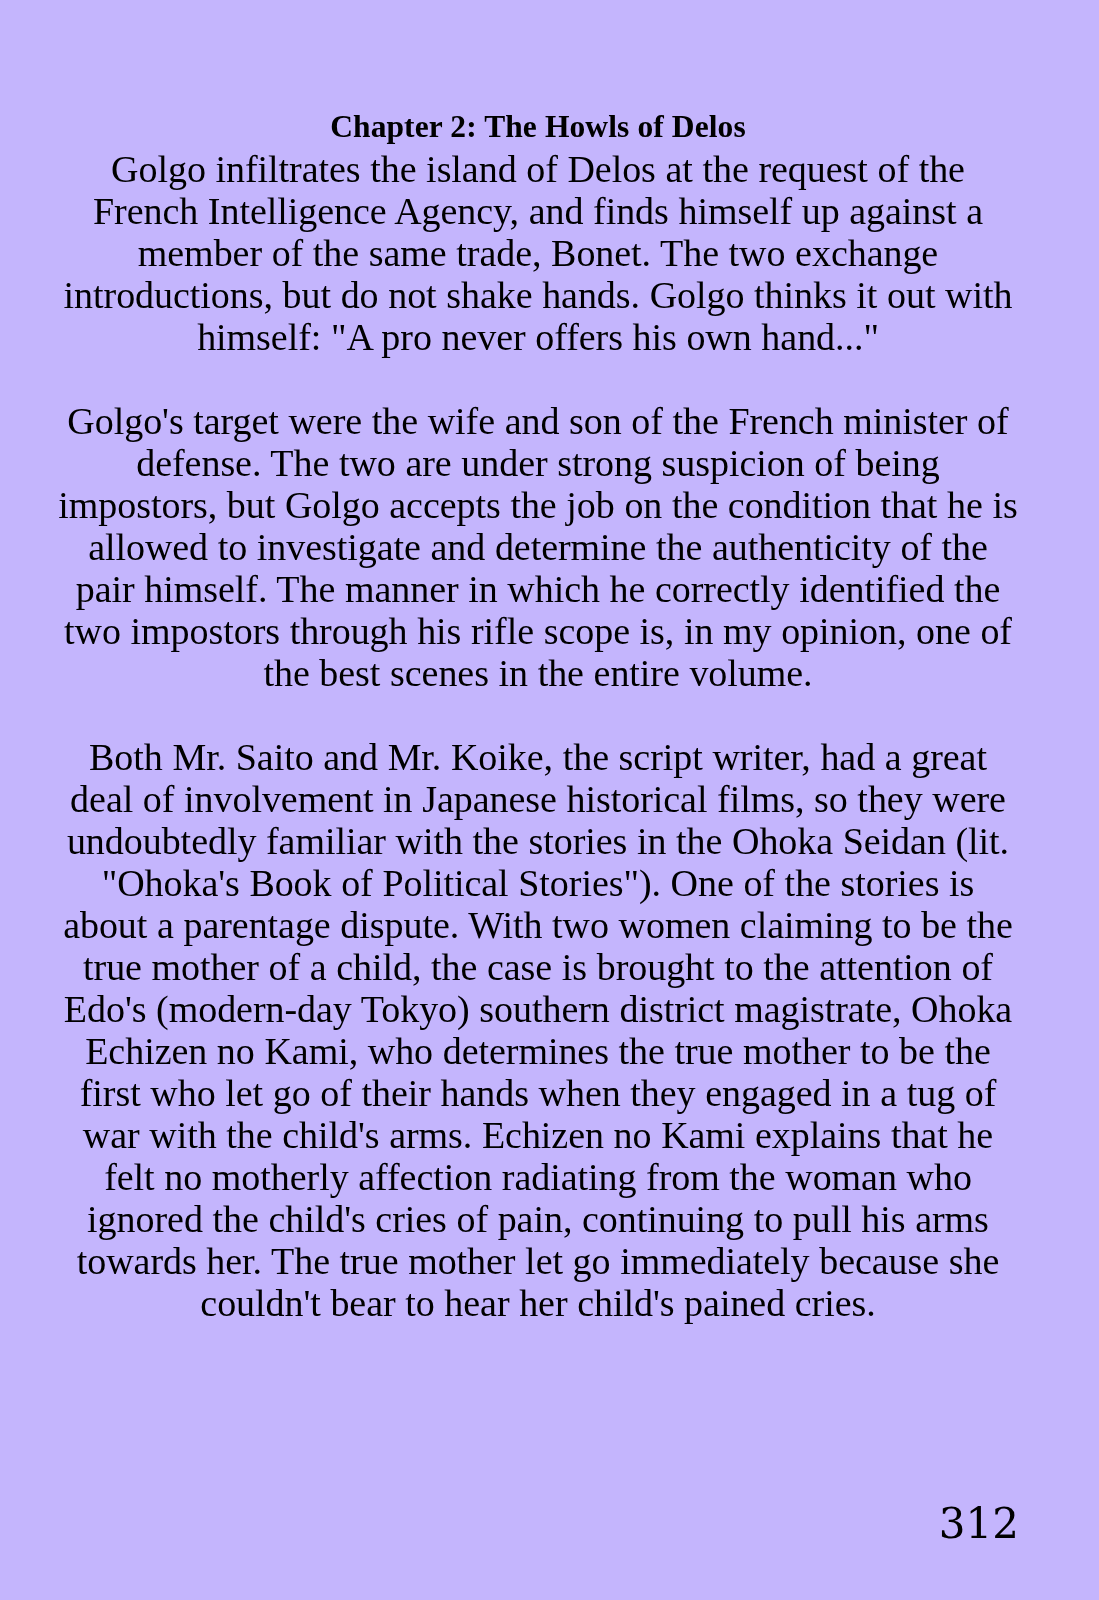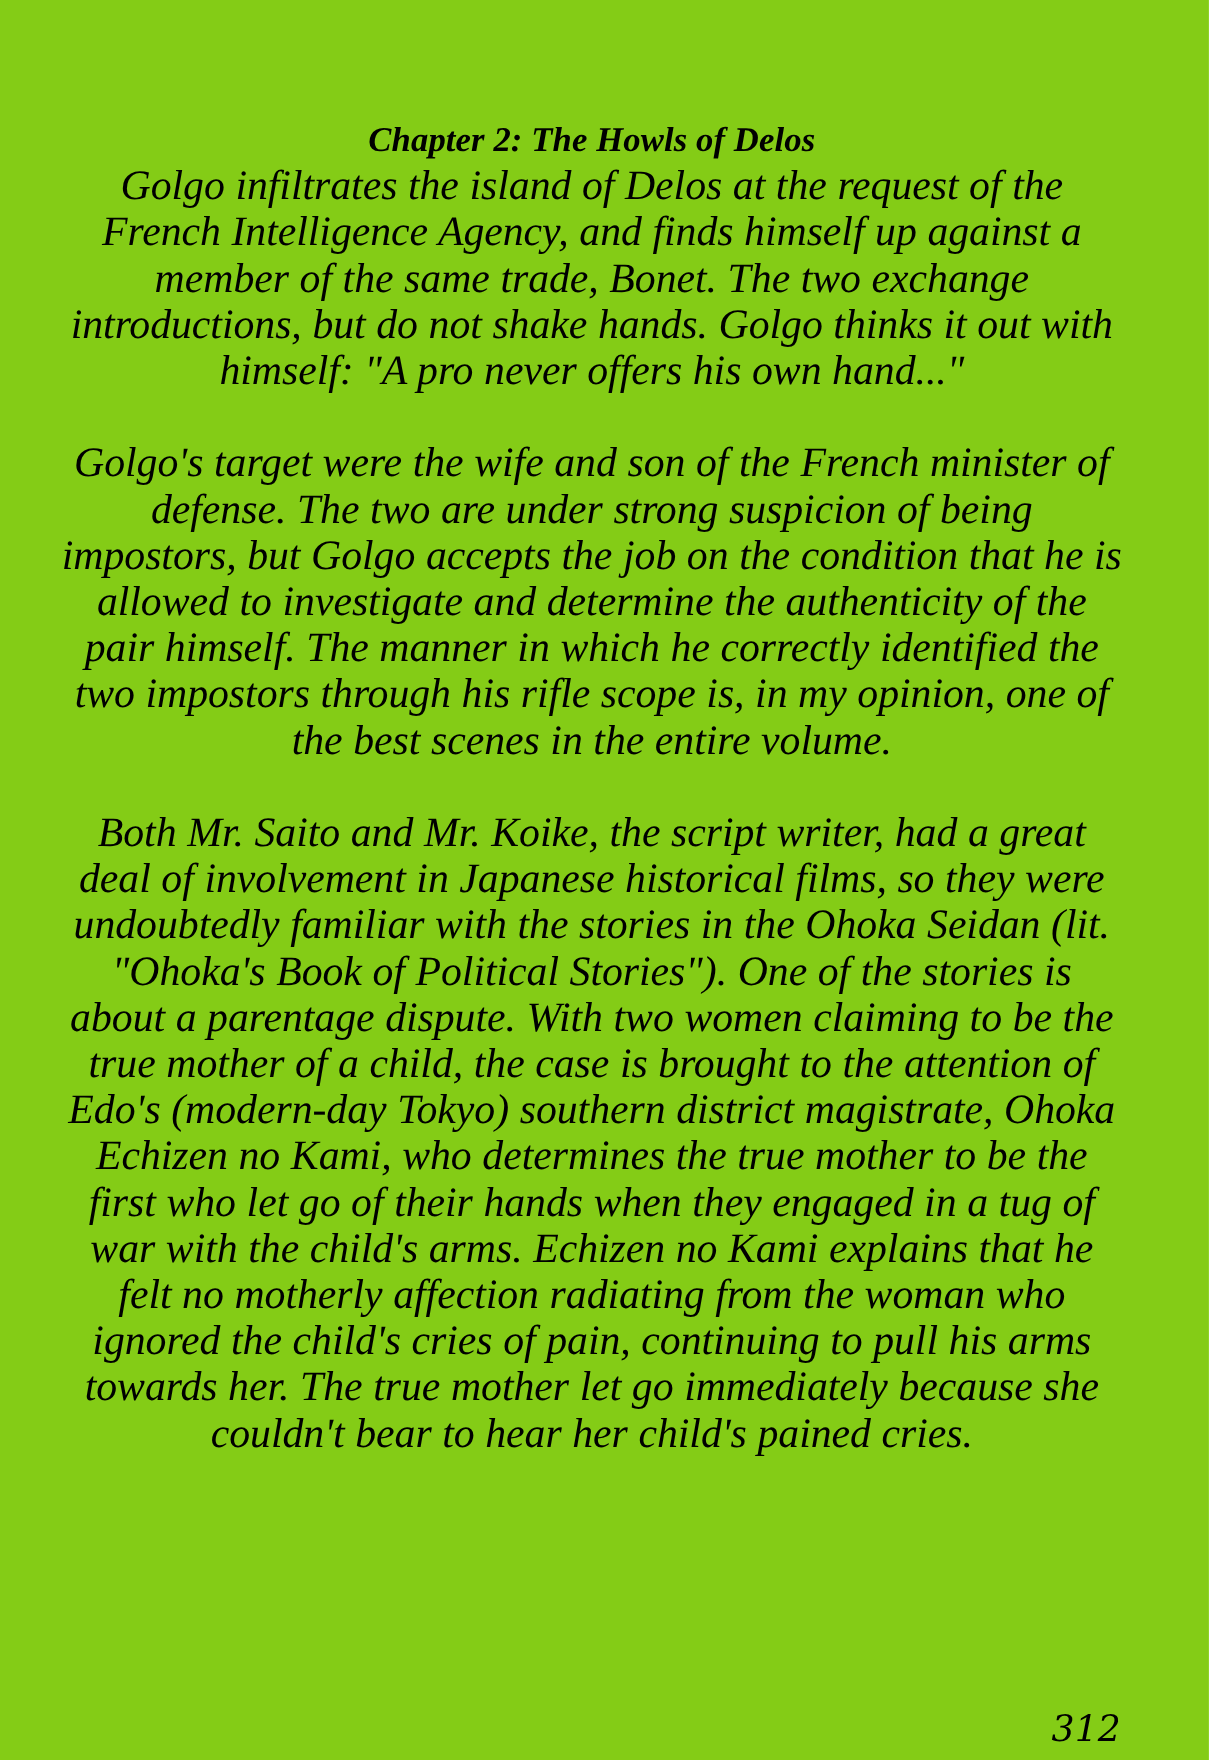--- a/index.html
+++ b/index.html
@@ -12,23 +12,22 @@
     background: #ffffff;
     font-family: "Liberation Serif", "DejaVu Serif", serif;
     color: #000000;
     overflow: hidden;
   }
 
   .page {
     position: relative;
     width: 1099px;
     height: 1600px;
-    background: #84cc16;
+    background: #c4b5fd;
     box-sizing: border-box;
-    font-style: italic;
   }
 
   .text-block {
     position: absolute;
     left: 55px;
     top: 106px;
     width: 966px;
     text-align: center;
   }
 
@@ -53,25 +52,24 @@
   .para-gap {
     height: 42px;
   }
 
   .page-number {
     position: absolute;
     left: 0;
     top: 1504px;
     width: 1019px;
     text-align: right;
-    font-size: 33px;
+    font-size: 42px;
     line-height: 40px;
     font-family: "DejaVu Serif", "Liberation Serif", serif;
     font-weight: normal;
-    margin-top: 48px;
   }
 </style>
 </head>
 <body>
 
 <div class="page">
 
   <div class="text-block">
 
     <h1 class="chapter-title">Chapter 2: The Howls of Delos</h1>

